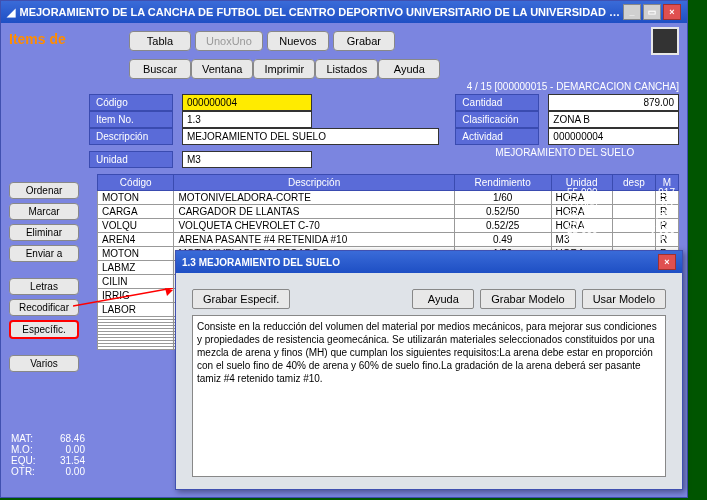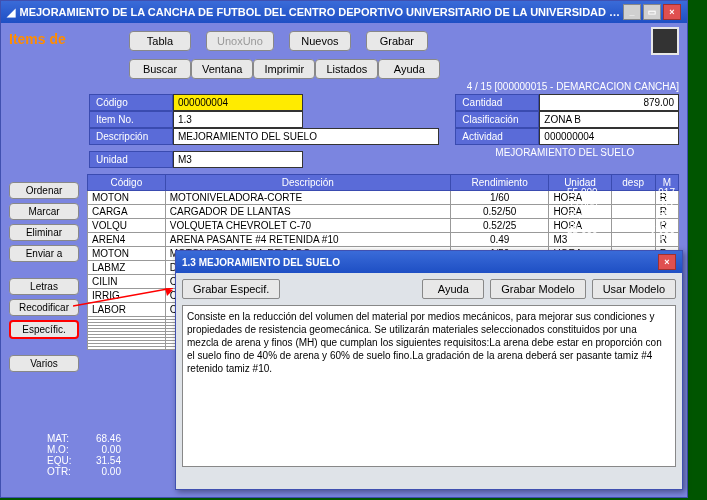--- a/index.html
+++ b/index.html
@@ -17,42 +17,42 @@
 .toolbar { display: flex; flex-wrap: wrap; gap: 4px; align-items: flex-start; flex: 1; }
 .btn { background: #e8e8e8; border: 1px solid #888; border-radius: 4px; font-size: 11px; padding: 3px 10px; cursor: pointer; min-width: 62px; text-align: center; }
 .btn.disabled { color: #999; }
 .icon-box { width: 28px; height: 28px; background: #333; border: 2px solid #e8e8e8; margin-left: auto; }
 .pager { color: white; font-size: 10px; margin: 2px 0 2px 168px; text-align: right; }
 .form-area { display: flex; gap: 16px; margin-bottom: 6px; }
 .form-left { width: 376px; }
 .form-right { width: 240px; margin-left: auto; }
 .field-row { display: flex; }
 .fld-label { background: #5a6bd8; color: white; font-size: 10px; padding: 2px 6px; border: 1px solid #3a4bb0; width: 84px; }
-.fld-input { background: white; font-size: 10px; padding: 2px 4px; border: 1px solid #333; flex: 1; }
+.fld-input { background: white; font-size: 10px; padding: 2px 4px; border: 1px solid #333; flex: 1; margin-left: 9px; }
 .fld-input.yellow { background: #ffeb00; }
 .side-btns { width: 70px; display: flex; flex-direction: column; gap: 4px; padding-top: 8px; }
 .side-btns .btn { min-width: 64px; font-size: 10px; padding: 2px 4px; }
-.main-area { display: flex; gap: 8px; margin-top: 4px; }
+.main-area { display: flex; gap: 18px; margin-top: 4px; }
 .subtitle { color: white; font-size: 10px; margin: 2px 0 2px 40px; }
 .table-wrap { flex: 1; }
 .grid { width: 100%; border-collapse: collapse; font-size: 10px; background: white; }
 .grid th { background: #5a6bd8; color: white; font-weight: normal; padding: 2px 4px; border: 1px solid #3a4bb0; }
 .grid td { border: 1px solid #999; padding: 1px 4px; background: white; }
 .grid td.num { text-align: center; }
 .right-cols { color: white; font-size: 10px; position: absolute; right: 12px; top: 186px; width: 108px; }
 .right-cols .rrow { display: flex; justify-content: space-between; }
 .summary { position: absolute; left: 10px; bottom: 20px; color: white; font-size: 10px; }
 .summary .srow { display: flex; gap: 6px; }
-.srow .sl { width: 32px; margin-left: 36px; }
+.srow .sl { width: 32px; }
 .srow .sv { width: 36px; text-align: right; }
 .highlight-red { border: 2px solid #ff0000 !important; }
 .red-arrow { position: absolute; left: 80px; top: 302px; color: red; font-size: 12px; pointer-events: none; }
 .dialog { position: absolute; left: 175px; top: 250px; width: 508px; height: 240px; background: #dfe3e8; border: 1px solid #4050b0; box-shadow: 2px 2px 6px rgba(0,0,0,0.4); }
 .dialog .titlebar { font-size: 10px; }
-.dialog-body { padding: 6px; }
+.dialog-body { padding: 16px; }
 .dlg-btns { display: flex; gap: 6px; align-items: center; margin-bottom: 6px; }
 .dlg-btns .btn { border-radius: 2px; }
 .dlg-text { background: white; border: 1px solid #888; font-size: 10px; padding: 4px; height: 162px; overflow: auto; line-height: 1.3; }
 .right-group { margin-left: auto; display: flex; gap: 6px; }
 </style>
 </head>
 <body>
 
 <div class="window main-window">
   <div class="titlebar">
@@ -63,21 +63,21 @@
       <div class="tbtn">▭</div>
       <div class="tbtn close-btn">×</div>
     </div>
   </div>
   <div class="content">
     <div class="top-area">
       <div class="side-title">
         <div>Items de</div>
       </div>
       <div class="toolbar">
-        <div style="display:flex;gap:15px;width:100%;align-items:center">
+        <div style="display:flex;gap:4px;width:100%;align-items:center">
           <button class="btn">Tabla</button>
           <button class="btn disabled">UnoxUno</button>
           <button class="btn">Nuevos</button>
           <button class="btn">Grabar</button>
           <div class="icon-box"></div>
         </div>
         <div style="display:flex;">
           <button class="btn">Buscar</button>
           <button class="btn">Ventana</button>
           <button class="btn">Imprimir</button>

